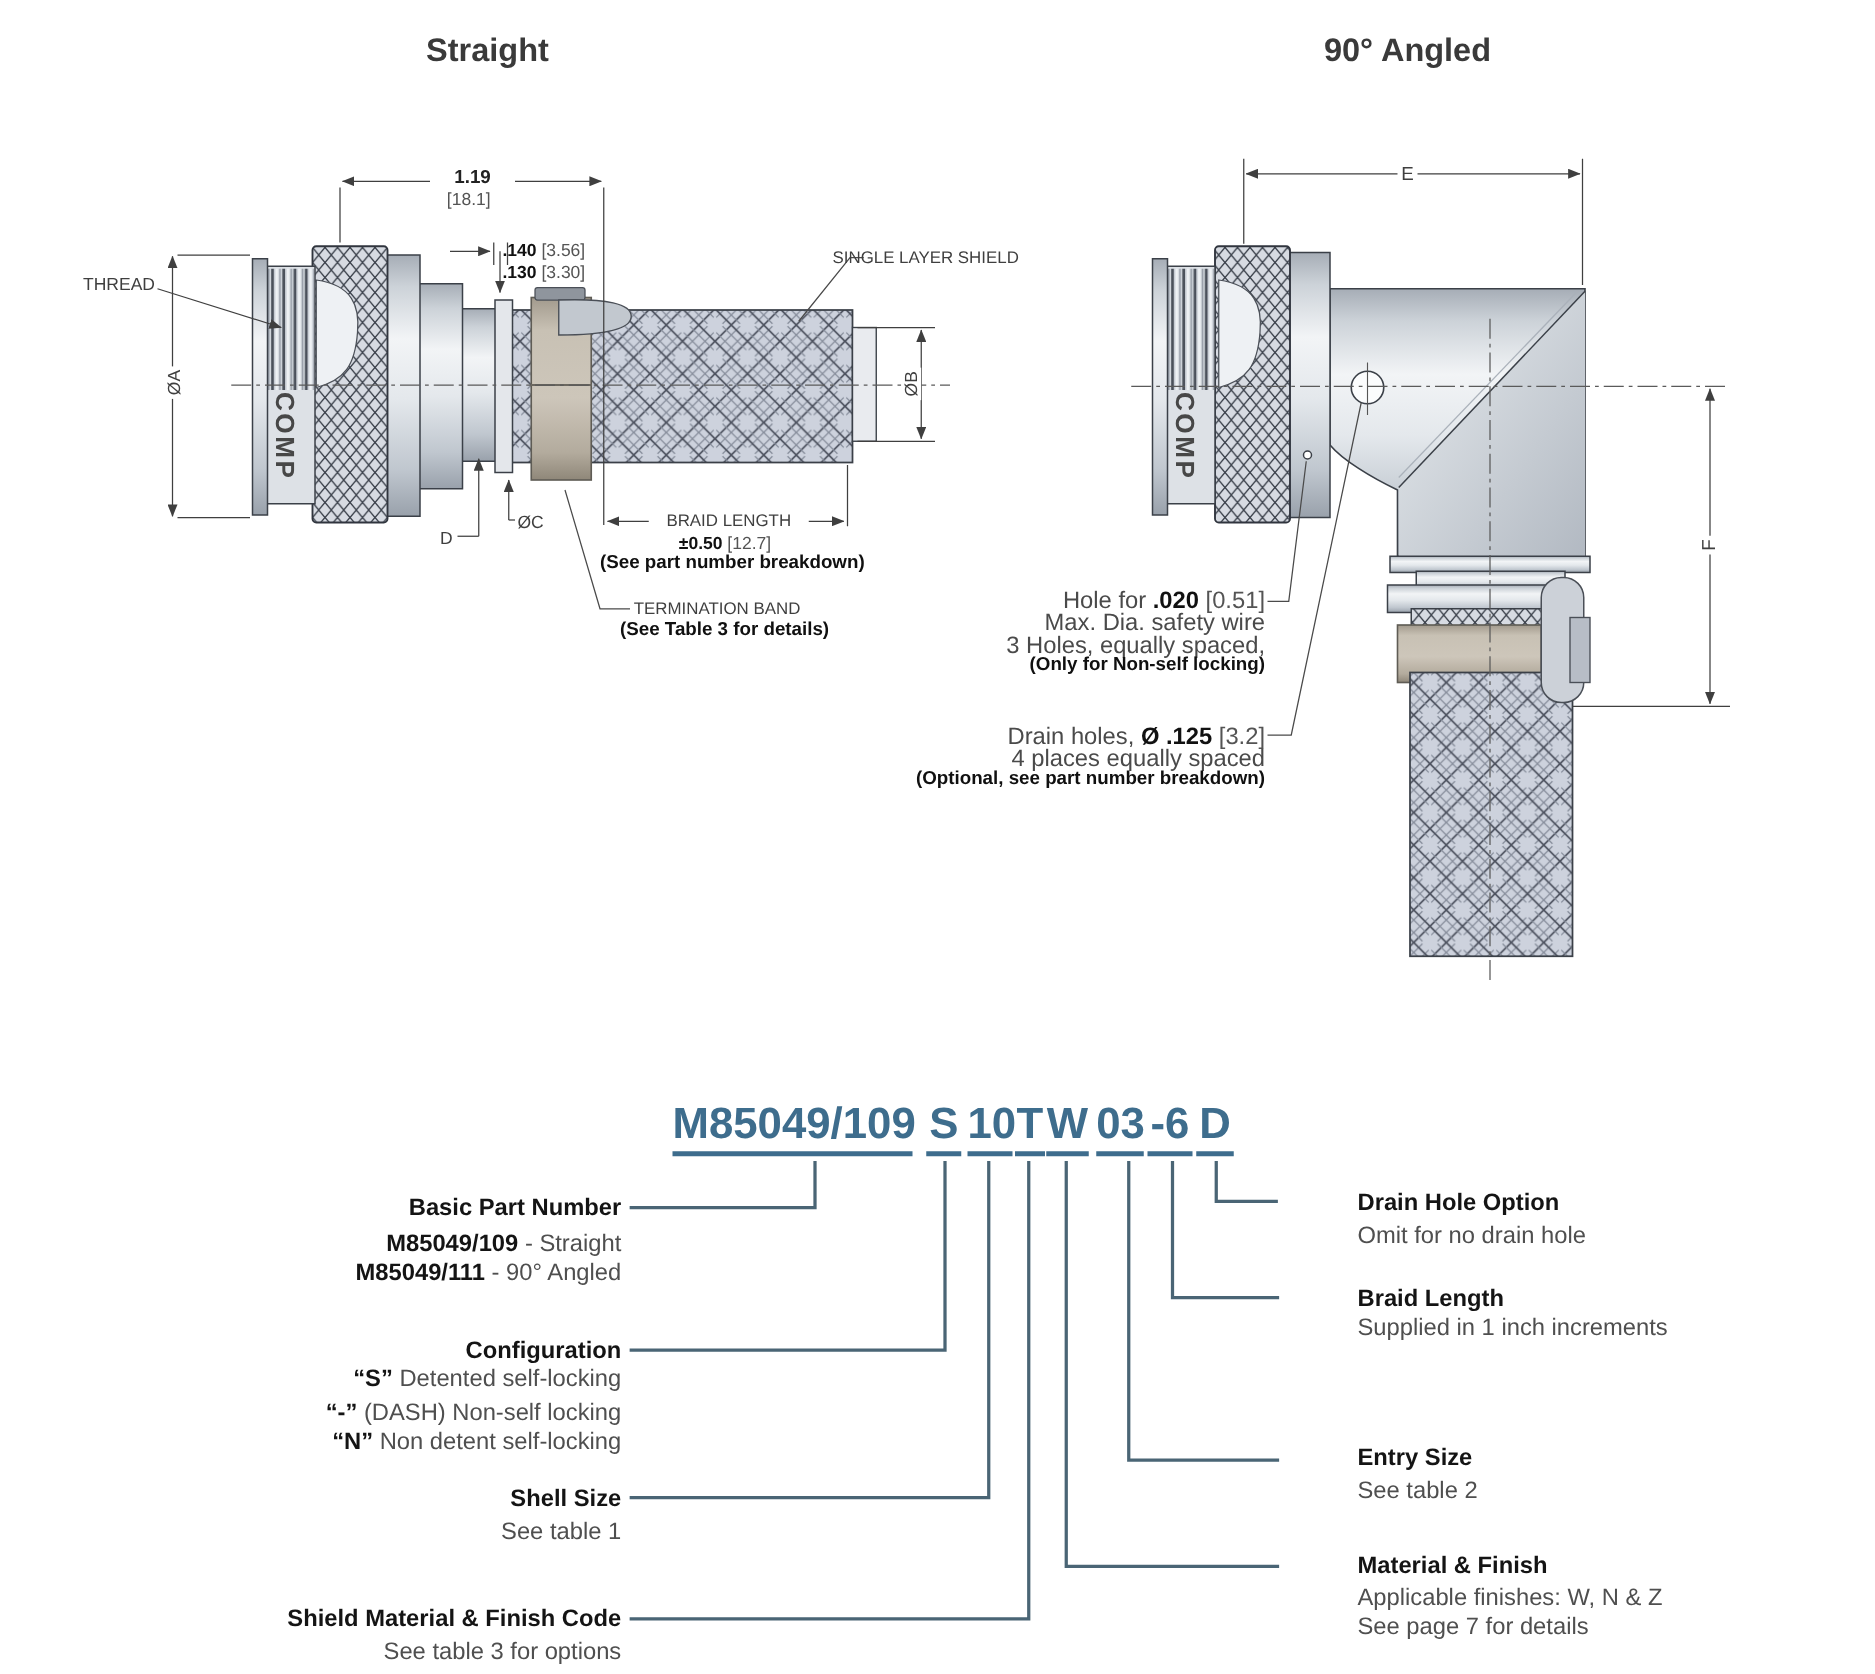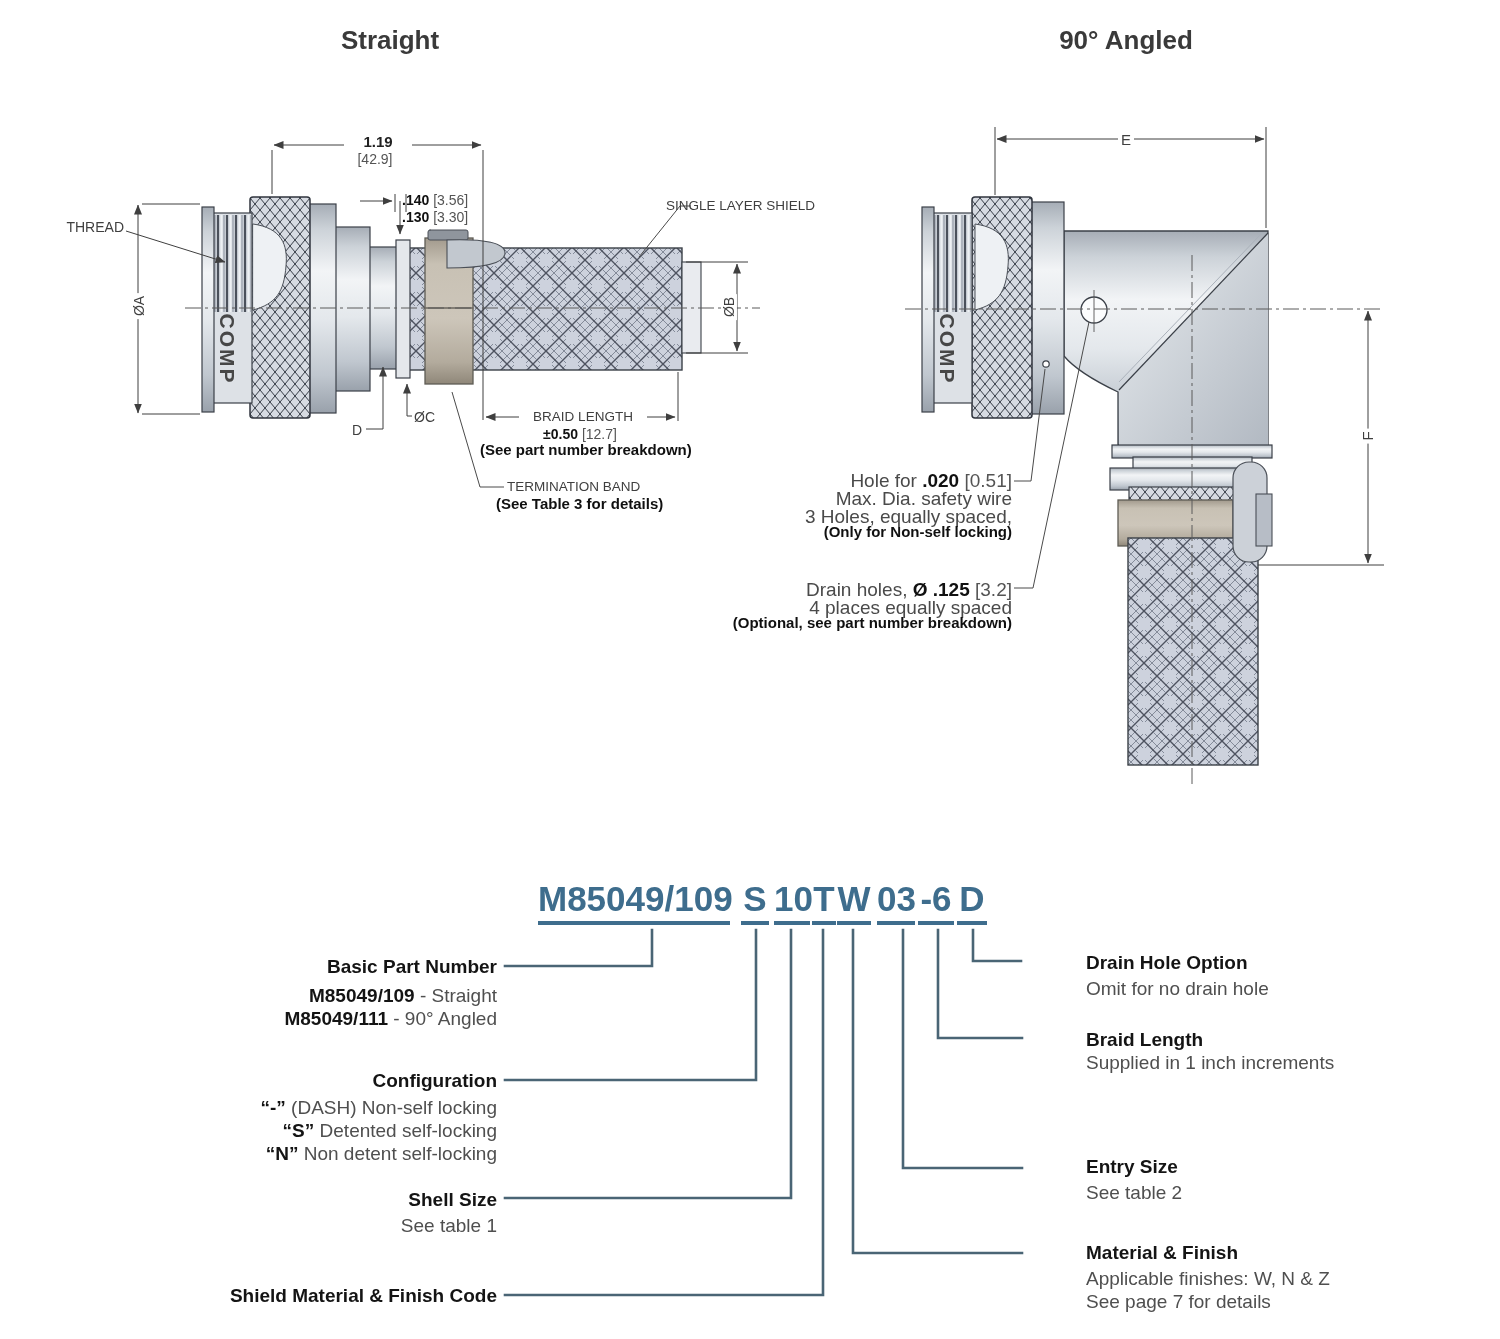--- a/index.html
+++ b/index.html
@@ -198,21 +198,21 @@
     <path d="M973,930 L973,961 L1021,961"></path>
   </g>
 </svg>
 
   <div class="lbl title" style="left:290px;top:26px;width:200px;">Straight</div>
   <div class="lbl title" style="left:1026px;top:26px;width:200px;">90° Angled</div>
 
   <div class="lbl rgt" style="left:40px;top:219px;width:84px;">THREAD</div>
   <div class="lbl rot wbg" style="left:139px;top:306px;">ØA</div>
   <div class="lbl ctr wbg" style="left:344px;top:133px;width:62px;font-weight:bold;color:#222;font-size:15px;">1.19</div>
-  <div class="lbl ctr gy" style="left:344px;top:151px;width:62px;">[42.9]</div>
+  <div class="lbl ctr gy" style="left:344px;top:151px;width:62px;">[18.1]</div>
   <div class="lbl" style="left:402px;top:192px;"><span class="b">.140</span> <span class="gy">[3.56]</span></div>
   <div class="lbl" style="left:402px;top:209px;"><span class="b">.130</span> <span class="gy">[3.30]</span></div>
   <div class="lbl" style="left:352px;top:422px;">D</div>
   <div class="lbl" style="left:414px;top:409px;">ØC</div>
   <div class="lbl" style="left:666px;top:198px;font-size:13.5px;">SINGLE LAYER SHIELD</div>
   <div class="lbl rot wbg" style="left:729px;top:307px;">ØB</div>
   <div class="lbl ctr wbg" style="left:520px;top:409px;width:122px;font-size:13.5px;left:519px;">BRAID LENGTH</div>
   <div class="lbl ctr" style="left:500px;top:426px;width:160px;"><span class="b">±0.50</span> <span class="gy">[12.7]</span></div>
   <div class="lbl ctr annb" style="left:480px;top:441px;width:200px;">(See part number breakdown)</div>
   <div class="lbl" style="left:507px;top:479px;font-size:13.5px;">TERMINATION BAND</div>
@@ -242,32 +242,33 @@
   <div class="pnseg" style="left:957px;width:30px;">D</div>
 
   <div class="blockL" style="top:955px;">
     <div class="bkh">Basic Part Number</div>
     <div class="bks" style="margin-top:6px;"><span class="bkb">M85049/109</span><span> - Straight</span></div>
     <div class="bks"><span class="bkb">M85049/111</span><span> - 90° Angled</span></div>
   </div>
 
   <div class="blockL" style="top:1069px;">
     <div class="bkh">Configuration</div>
+    <div class="bks"><span class="bkb">“S”</span><span> Detented self-locking</span></div>
     <div class="bks" style="margin-top:4px;"><span class="bkb">“-”</span><span> (DASH) Non-self locking</span></div>
-    <div class="bks"><span class="bkb">“S”</span><span> Detented self-locking</span></div>
     <div class="bks"><span class="bkb">“N”</span><span> Non detent self-locking</span></div>
   </div>
 
   <div class="blockL" style="top:1188px;">
     <div class="bkh">Shell Size</div>
     <div class="bks" style="margin-top:3px;">See table 1</div>
   </div>
 
   <div class="blockL" style="top:1284px;">
     <div class="bkh">Shield Material &amp; Finish Code</div>
+    <div class="bks" style="margin-top:3px;">See table 3 for options</div>
   </div>
 
   <div class="blockR" style="top:951px;">
     <div class="bkh">Drain Hole Option</div>
     <div class="bks" style="margin-top:3px;">Omit for no drain hole</div>
   </div>
 
   <div class="blockR" style="top:1028px;">
     <div class="bkh">Braid Length</div>
     <div class="bks">Supplied in 1 inch increments</div>

